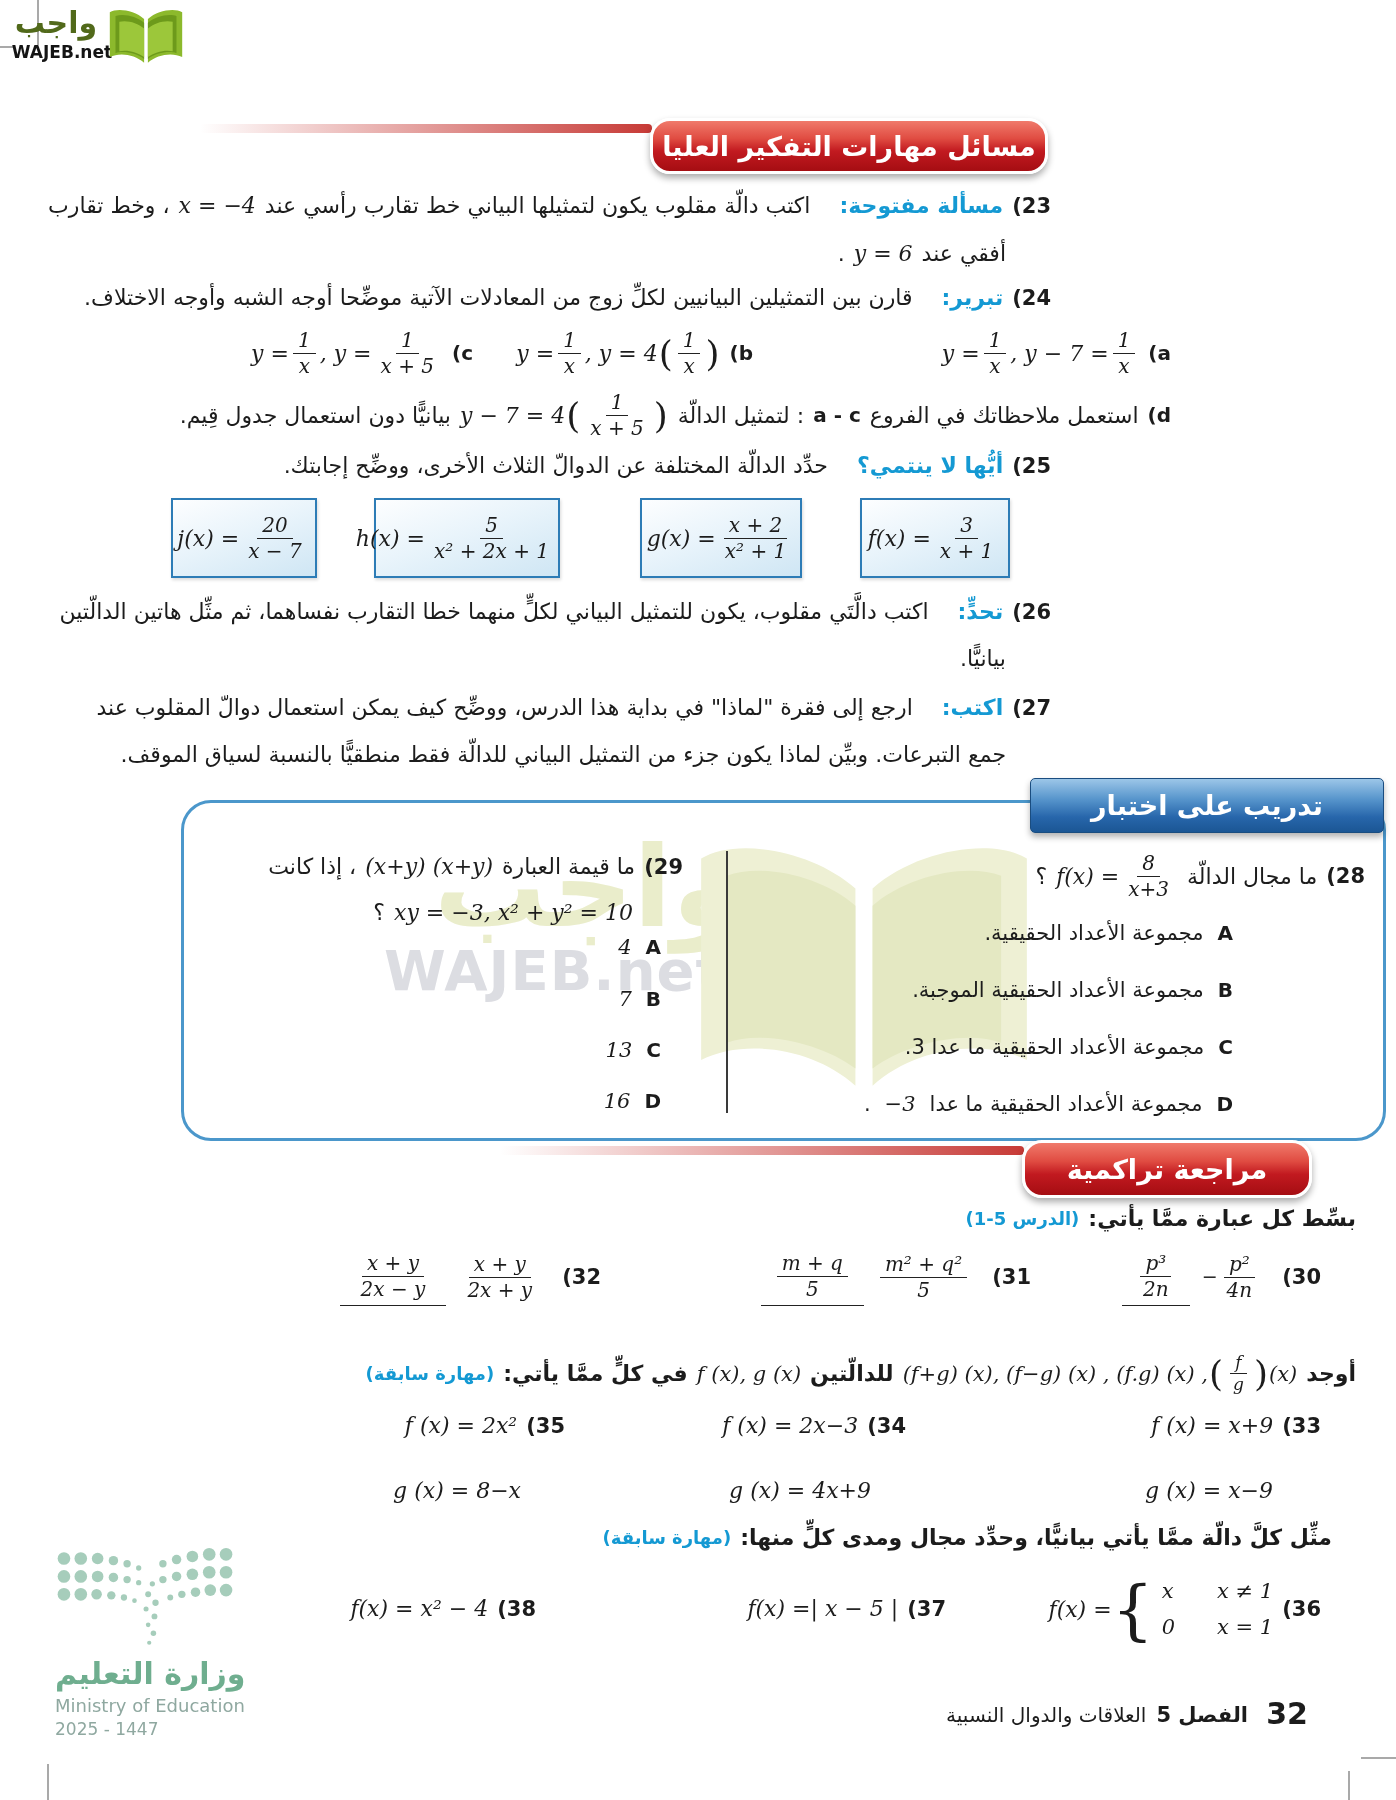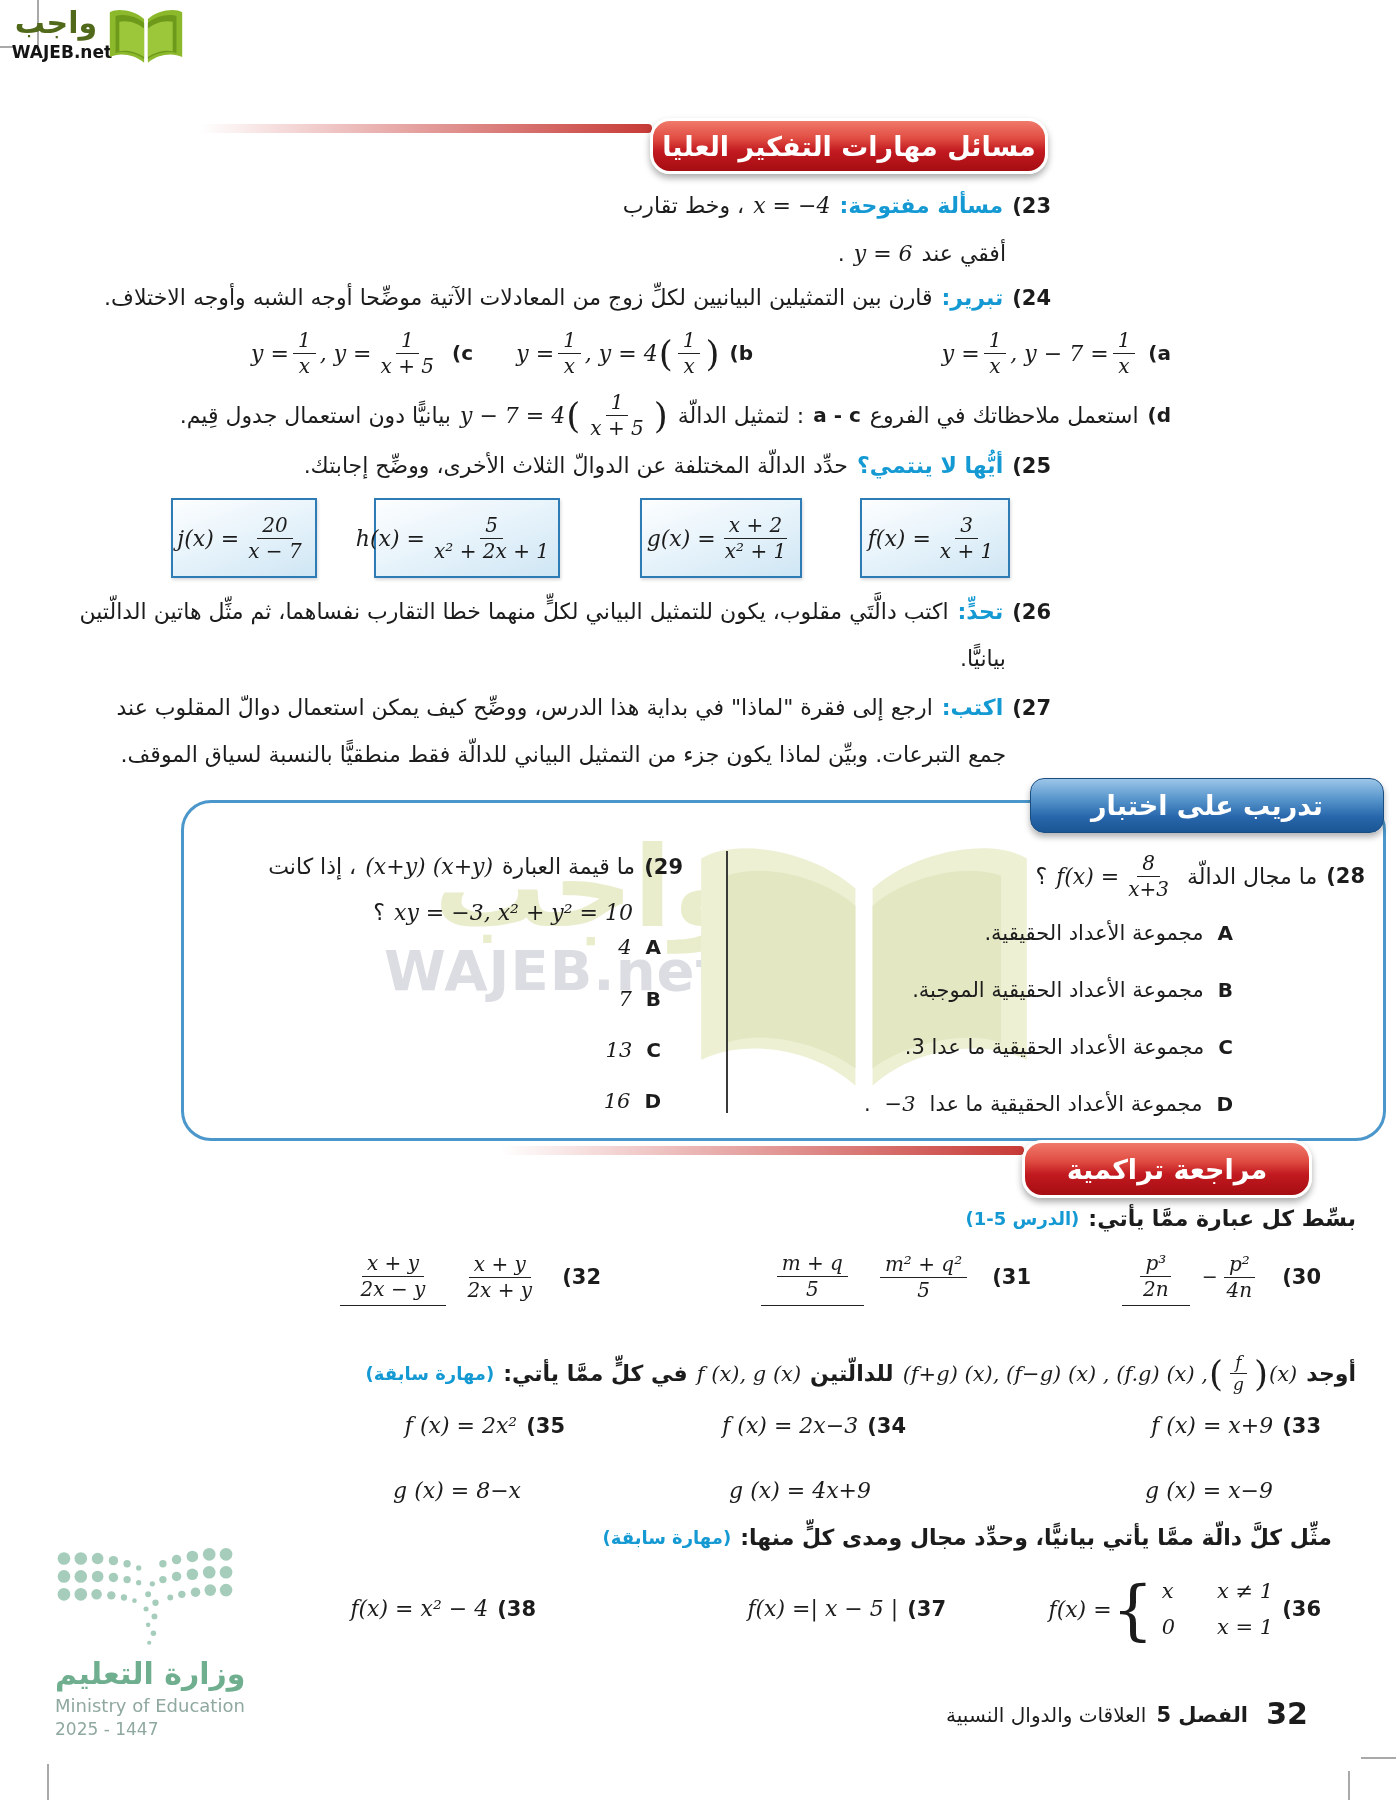--- a/index.html
+++ b/index.html
@@ -3,21 +3,21 @@
 <meta charset="utf-8">
 <style>
   html,body{margin:0;padding:0;background:#e8e8e8;}
   .page{position:relative;width:1396px;height:1800px;background:#ffffff;overflow:hidden;
         font-family:"DejaVu Sans",sans-serif;color:#1c1c1c;padding-left:11px;}
   .abs{position:absolute;}
   
   .ar{direction:rtl;display:flex;align-items:center;gap:9px;white-space:nowrap;
       font-size:22px;line-height:1.25;}
   .cont{font-size:22px;}
-  .lead{color:#1499d3;font-weight:bold;}
+  .lead{color:#1499d3;font-weight:bold;margin-left:20px;}
   .boldar{font-weight:bold;}
   .num{direction:ltr;font-weight:bold;font-size:21px;font-family:"DejaVu Sans",sans-serif;}
   .sub{direction:ltr;font-weight:bold;font-size:20px;}
   .ref{color:#1499d3;font-weight:bold;font-size:18px;}
   
   .m{direction:ltr;display:inline-flex;align-items:center;white-space:nowrap;
      font-family:"DejaVu Serif",serif;font-style:italic;font-size:22px;}
   .fr{display:inline-flex;flex-direction:column;align-items:center;margin:0 4px;font-size:20px;}
   .fr .fn{border-bottom:1.5px solid #222;padding:0 5px;line-height:1.25;}
   .fr .fd{padding:0 5px;line-height:1.25;}
@@ -28,21 +28,21 @@
   .bigfr .bbot{padding:3px 12px;display:flex;align-items:center;}
   .brace{font-size:66px;font-weight:100;font-style:normal;line-height:.9;margin-right:8px;}
   .pw{display:grid;grid-template-columns:auto auto;column-gap:42px;row-gap:10px;font-size:21px;}
   
   .rbanner{display:flex;align-items:center;justify-content:center;color:#fff;font-weight:bold;
            font-size:27px;border:3px solid #fff;border-radius:20px;
            background:linear-gradient(180deg,#f07a6b 0%,#e04c42 35%,#c21a20 60%,#a50d12 100%);
            box-shadow:0 4px 7px rgba(0,0,0,.33);}
   .rtail{background:linear-gradient(to left,#c73a36,rgba(199,58,54,0));border-radius:4px;}
   .bbanner{display:flex;align-items:center;justify-content:center;color:#fff;font-weight:bold;
-           font-size:27px;border-radius:14px;border:1px solid #1a4d80;
+           font-size:27px;border-radius:5px;border:1px solid #1a4d80;
            background:linear-gradient(180deg,#9cc6e8 0%,#5795cc 38%,#2766ab 72%,#1b5694 100%);
            box-shadow:0 4px 6px rgba(0,0,0,.3);}
   
   .fnbox{display:flex;align-items:center;justify-content:center;border:2.5px solid #2d7cb6;
          background:linear-gradient(160deg,#fdfeff 0%,#e9f4fb 45%,#cfe6f4 100%);
          box-shadow:1px 2px 3px rgba(0,0,0,.15);}
   .tpbox{border:3px solid #4b97cb;border-radius:30px;background:#fff;}
   .divider{width:2px;background:#3a3a3a;}
   .choice{direction:rtl;display:flex;align-items:center;gap:14px;white-space:nowrap;font-size:21px;}
   .clet{font-weight:bold;font-size:20px;font-family:"DejaVu Sans",sans-serif;direction:ltr;}
@@ -84,20 +84,21 @@
   </div>
 
   <div class="abs rtail" style="left:200px;top:124px;width:452px;height:9px;"></div>
   <div class="abs rbanner" style="left:650px;top:118px;width:392px;height:50px;">
     <span>مسائل مهارات التفكير العليا</span>
   </div>
 
   <div class="abs ar" style="right:356px;top:192px;">
     <span class="num">(23</span>
     <span class="lead">مسألة مفتوحة:</span>
+    <span class="cont">اكتب دالّة مقلوب يكون لتمثيلها البياني خط تقارب رأسي عند</span>
     <span class="m">x = −4</span>
     <span class="cont">، وخط تقارب</span>
   </div>
   <div class="abs ar" style="right:401px;top:240px;">
     <span class="cont">أفقي عند</span>
     <span class="m">y = 6</span>
     <span class="cont">.</span>
   </div>
 
   <div class="abs ar" style="right:356px;top:284px;">

